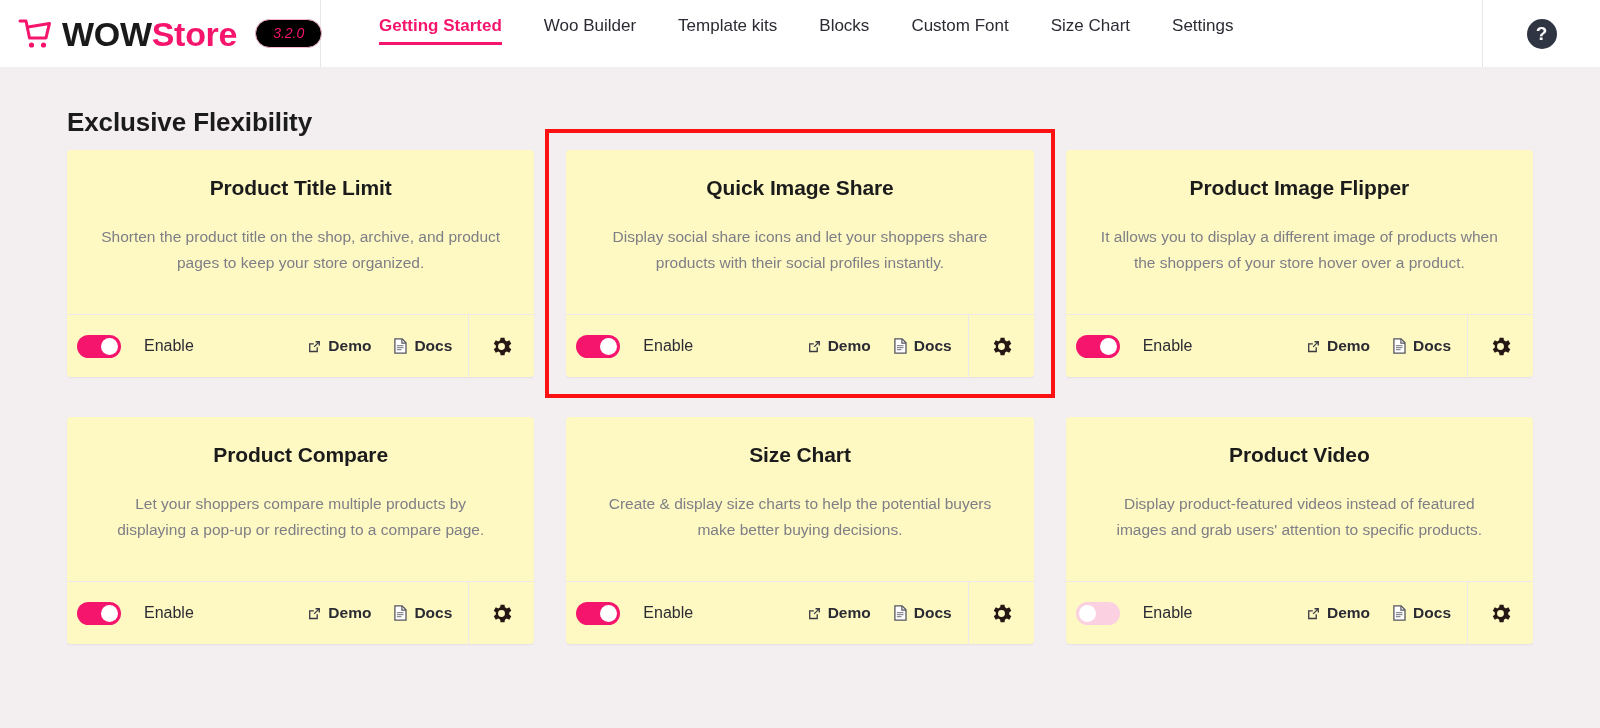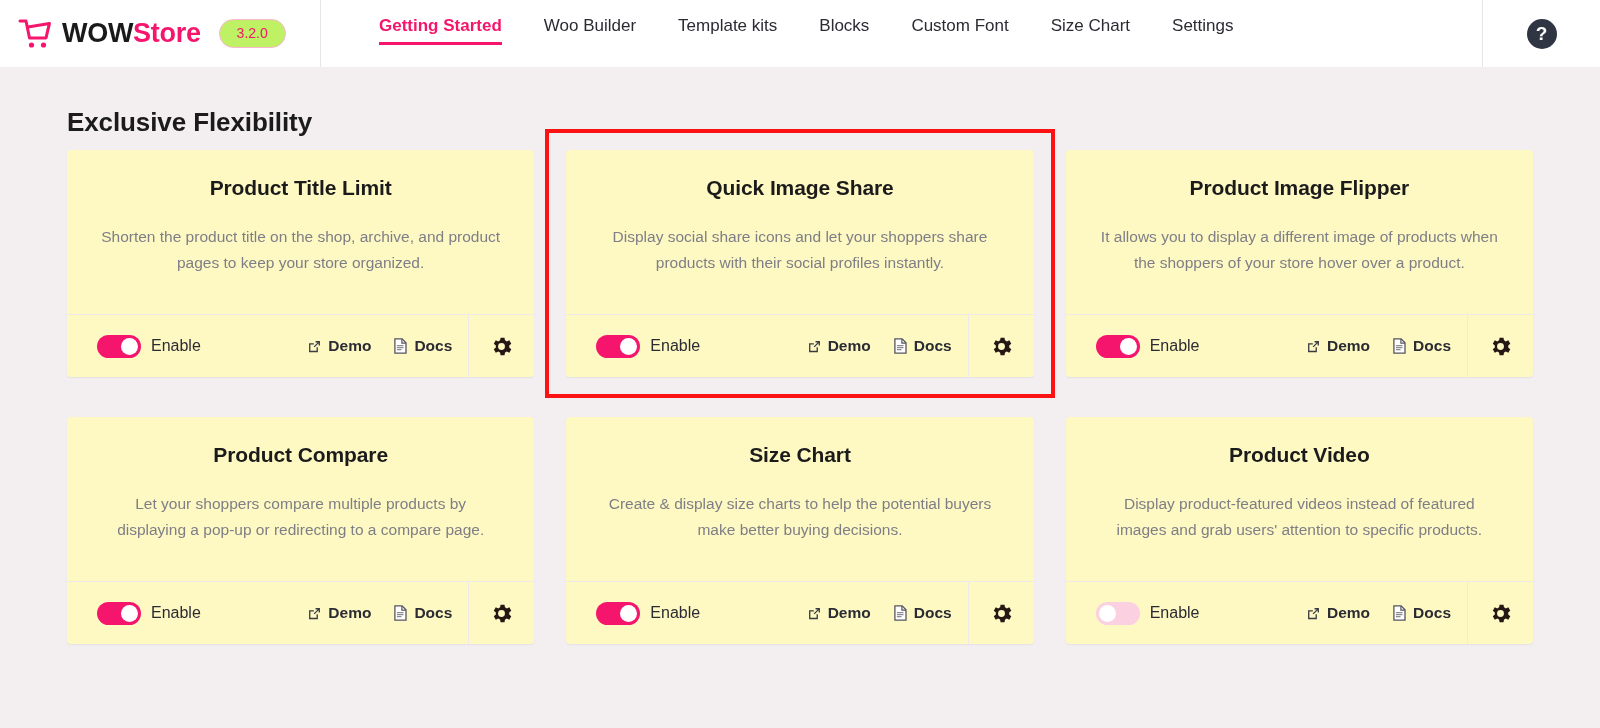--- a/index.html
+++ b/index.html
@@ -32,39 +32,40 @@
     align-items: center;
     padding-left: 18px;
     gap: 10px;
     border-right: 1px solid #e8e5e6;
     flex: 0 0 321px;
   }
 
   .cart-logo { width: 34px; height: 30px; display: block; }
 
   .brand-text {
-    font-size: 27px;
+    font-size: 34px;
     font-weight: bold;
     letter-spacing: -0.3px;
     line-height: 1;
     white-space: nowrap;
   }
   .brand-wow { color: #1a1a1a; }
   .brand-store { color: #f5156c; }
 
   .version-badge {
     margin-left: 8px;
     border: 1.5px solid #f9b7cf;
-    background: #bef264;
+    background: #000000;
     color: #f5156c;
     font-size: 14px;
     border-radius: 999px;
     padding: 6px 17px 7px;
     line-height: 1;
     white-space: nowrap;
+    font-style: italic;
   }
 
   .nav {
     flex: 1;
     display: flex;
     align-items: stretch;
     padding-left: 37px;
     gap: 0;
   }
 
@@ -176,22 +177,22 @@
     border-top: 1px solid #eeeaec;
     height: 63px;
     display: flex;
     align-items: stretch;
   }
 
   .footer-main {
     flex: 1;
     display: flex;
     align-items: center;
-    padding: 0 16px 0 30px;
-    gap: 10px;
+    padding: 0 16px 0 10px;
+    gap: 23px;
   }
 
   
   .toggle {
     width: 44px;
     height: 23px;
     border-radius: 999px;
     background: #f5156c;
     position: relative;
     flex: 0 0 auto;

